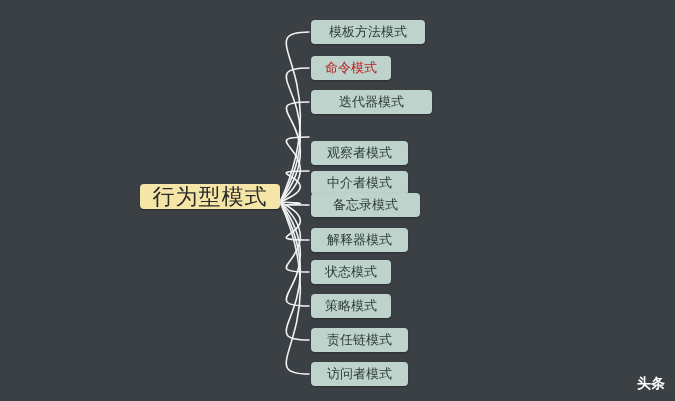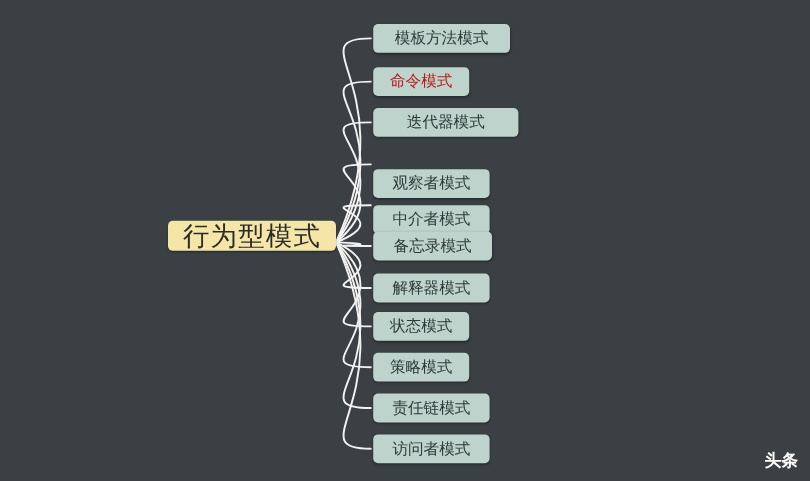--- a/index.html
+++ b/index.html
@@ -104,21 +104,21 @@
       </div>
       <div class="node leaf-node" style="left: 311px; top: 90px; width: 121px; background: rgb(189, 211, 203); color: rgb(47, 59, 58);">
         <span>迭代器模式</span>
       </div>
       <div class="node leaf-node" style="left: 311px; top: 125px; width: 97px; background: rgb(189, 211, 203); color: rgb(47, 59, 58); margin-top: 16px;">
         <span>观察者模式</span>
       </div>
       <div class="node leaf-node" style="left: 311px; top: 159px; width: 97px; background: rgb(189, 211, 203); color: rgb(47, 59, 58); margin-top: 12px;">
         <span>中介者模式</span>
       </div>
-      <div class="node leaf-node" style="left: 311px; top: 193px; width: 99px; background: rgb(189, 211, 203); color: rgb(47, 59, 58);">
+      <div class="node leaf-node" style="left: 311px; top: 193px; width: 109px; background: rgb(189, 211, 203); color: rgb(47, 59, 58);">
         <span>备忘录模式</span>
       </div>
       <div class="node leaf-node" style="left: 311px; top: 228px; width: 97px; background: rgb(189, 211, 203); color: rgb(47, 59, 58);">
         <span>解释器模式</span>
       </div>
       <div class="node leaf-node" style="left: 311px; top: 260px; width: 80px; background: rgb(189, 211, 203); color: rgb(47, 59, 58);">
         <span>状态模式</span>
       </div>
       <div class="node leaf-node" style="left: 311px; top: 294px; width: 80px; background: rgb(189, 211, 203); color: rgb(47, 59, 58);">
         <span>策略模式</span>

